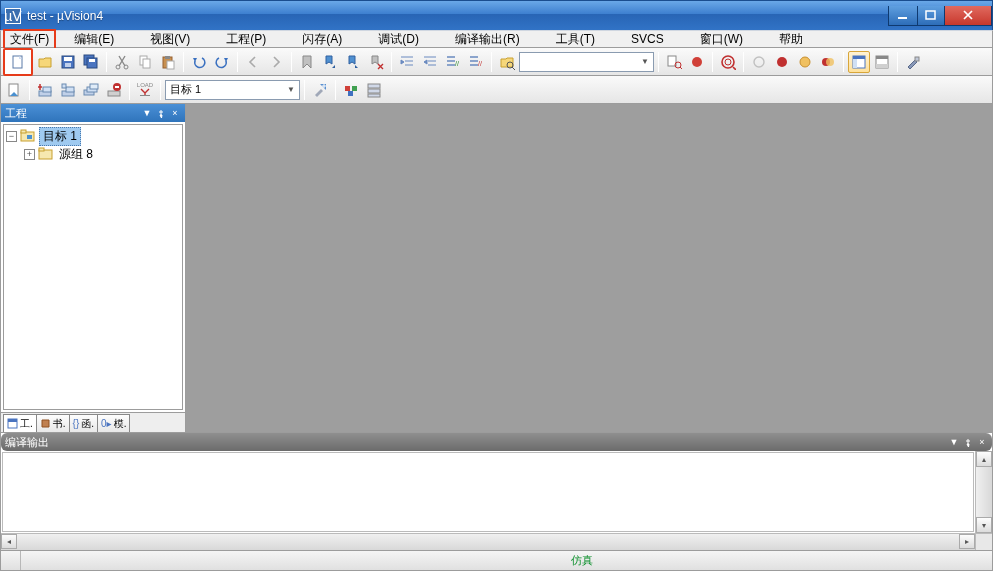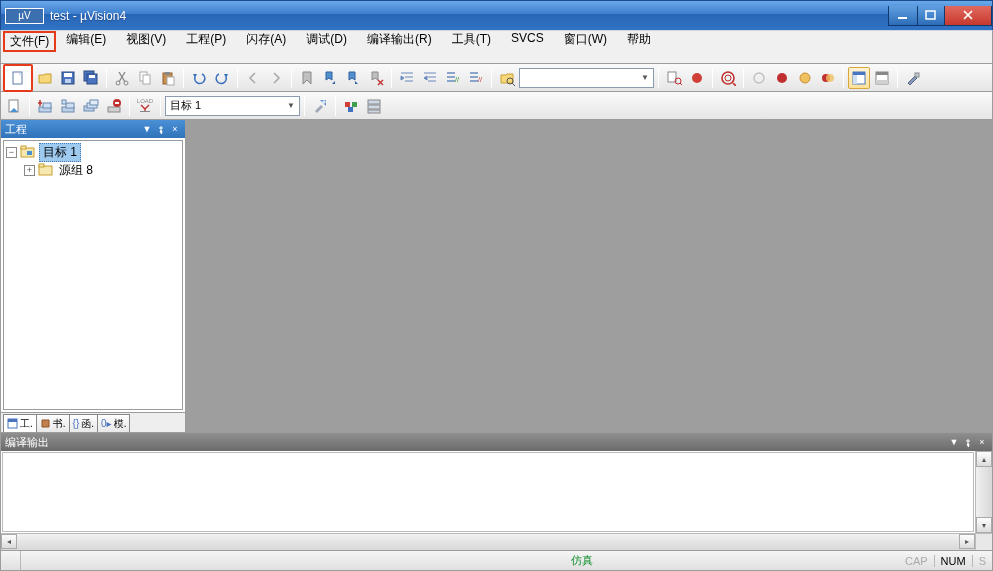--- a/index.html
+++ b/index.html
@@ -1,31 +1,31 @@
 <!DOCTYPE html>
 <html><head>
 <meta charset="utf-8">
 <style>
 * { box-sizing: border-box; margin: 0; padding: 0; font-family: "Microsoft YaHei", "SimSun", Tahoma, sans-serif; }
 body { width: 993px; height: 571px; overflow: hidden; background: #fff; display: flex; flex-direction: column; font-size: 12px; }
 
 
 .titlebar { height: 30px; background: linear-gradient(180deg,#6aa8e8 0%,#3d7fcf 45%,#2865b5 46%,#3173c6 100%); display: flex; align-items: center; color: #fff; padding-left: 4px; border: 1px solid #1a4d8f; border-bottom: none; }
-.titlebar .appicon { width: 39px; height: 16px; background: #3b6fb0; border: 1px solid #fff; margin-right: 6px; display: inline-flex; align-items: center; justify-content: center; font-size: 10px; color: #fff; }
+.titlebar .appicon { width: 16px; height: 16px; background: #3b6fb0; border: 1px solid #fff; margin-right: 6px; display: inline-flex; align-items: center; justify-content: center; font-size: 14px; color: #fff; }
 .titlebar .title { font-size: 12px; font-weight: normal; text-shadow: 0 1px 1px rgba(0,0,0,.3); }
 .winbtns { margin-left: auto; display: flex; }
 .winbtn { width: 30px; height: 20px; display: flex; align-items: center; justify-content: center; border: 1px solid #0f3a70; border-top: none; margin-left: -1px; font-size: 11px; color: #fff; }
 .winbtn.min, .winbtn.max { background: linear-gradient(180deg,#5f9fe0,#2d6db8); }
 .winbtn.max { width: 28px; }
 .winbtn.close { width: 48px; background: linear-gradient(180deg,#e06a5f,#c8382d); }
 .winbtn svg { width: 12px; height: 10px; }
 
 
-.menubar { height: 34px; background: #f0f0f0; border: 1px solid #9c9c9c; border-top: 1px solid #cfd6e0; display: flex; align-items: flex-start; padding: 0 2px; }
-.menuitem { padding: 0 10px; display: flex; align-items: center; font-size: 12px; color: #000; cursor: default; }
+.menubar { height: 18px; background: #f0f0f0; border: 1px solid #9c9c9c; border-top: 1px solid #cfd6e0; display: flex; align-items: center; padding: 0 2px; }
+.menuitem { padding: 0 18px; display: flex; align-items: center; font-size: 12px; color: #000; cursor: default; }
 .menuitem.hl { border: 2px solid #e63b1a; padding: 0 5px; }
 
 
 .toolbar { height: 28px; background: linear-gradient(180deg,#fafafa,#e6e6e6); border: 1px solid #9c9c9c; border-top: none; display: flex; align-items: center; padding: 0 2px; gap: 1px; }
 .tb-btn { width: 22px; height: 22px; display: flex; align-items: center; justify-content: center; border: 1px solid transparent; border-radius: 2px; }
 .tb-btn.hl { border: 2px solid #e63b1a; width: 30px; height: 28px; background: #fff; }
 .tb-btn.toggled { border: 1px solid #d8a63a; background: linear-gradient(180deg,#fff3d6,#ffe19a); }
 .tb-sep { width: 1px; height: 20px; background: #b8b8b8; margin: 0 3px; border-right: 1px solid #fff; }
 .tb-combo { height: 20px; border: 1px solid #8a9bb0; background: #fff; font-size: 11px; display: flex; align-items: center; padding: 0 4px; }
 .tb-combo.long { width: 135px; }
@@ -48,21 +48,21 @@
 .tree-row.child { padding-left: 18px; }
 .tree-row .lbl { padding: 0 2px; }
 .workspace { flex: 1; background: #9e9e9e; }
 .panel-tabs { height: 20px; display: flex; border-top: 1px solid #9c9c9c; background: #eee; padding-left: 2px; align-items: flex-end; }
 .ptab { height: 18px; border: 1px solid #888; border-bottom: none; padding: 0 3px; font-size: 10px; display: flex; align-items: center; background: linear-gradient(180deg,#fdfdfd,#e8e8e8); margin-right: -1px; gap: 2px; }
 .ptab.active { background: #fff; }
 .ptab .pti { width: 11px; height: 11px; }
 
 
 .output { height: 118px; border: 1px solid #9c9c9c; border-top: none; display: flex; flex-direction: column; }
-.output .panel-title { background: linear-gradient(180deg,#8f8f8f,#6b6b6b); }
+.output .panel-title { background: linear-gradient(180deg,#8f8f8f,#6b6b6b); border-radius: 6px; }
 .output-body { flex: 1; display: flex; background: #fff; }
 .output-text { flex: 1; border: 1px solid #bbb; margin: 1px; position: relative; }
 .scroll-v { width: 17px; background: linear-gradient(90deg,#f0f0f0,#d8d8d8); border-left: 1px solid #bbb; display: flex; flex-direction: column; }
 .scroll-btn { height: 16px; display: flex; align-items: center; justify-content: center; font-size: 8px; color: #555; background: linear-gradient(180deg,#fdfdfd,#dcdcdc); border: 1px solid #aaa; margin: 0; }
 .scroll-track { flex: 1; }
 .scroll-h { height: 17px; background: linear-gradient(180deg,#f0f0f0,#d8d8d8); border-top: 1px solid #bbb; display: flex; }
 .scroll-h .scroll-btn { width: 16px; height: 15px; }
 .scroll-h .scroll-track { flex: 1; }
 .scroll-h .corner { width: 17px; background: #e8e8e8; border-left: 1px solid #bbb; }
 
@@ -495,19 +495,13 @@
     <div class="scroll-btn">◂</div>
     <div class="scroll-track"></div>
     <div class="scroll-btn">▸</div>
     <div class="corner"></div>
   </div>
 </div>
 
 <div class="statusbar">
   <div class="seg" style="flex:0 0 20px"></div>
   <div class="sim">仿真</div>
-  <div class="right">
-    <div class="seg" style="flex:0 0 200px;border-left:1px solid #b8b8b8"></div>
-    <div class="seg" style="color:#aaa">CAP</div>
-    <div class="seg">NUM</div>
-    <div class="seg" style="color:#aaa;border-right:none">S</div>
-  </div>
 </div>
 
 </body></html>

